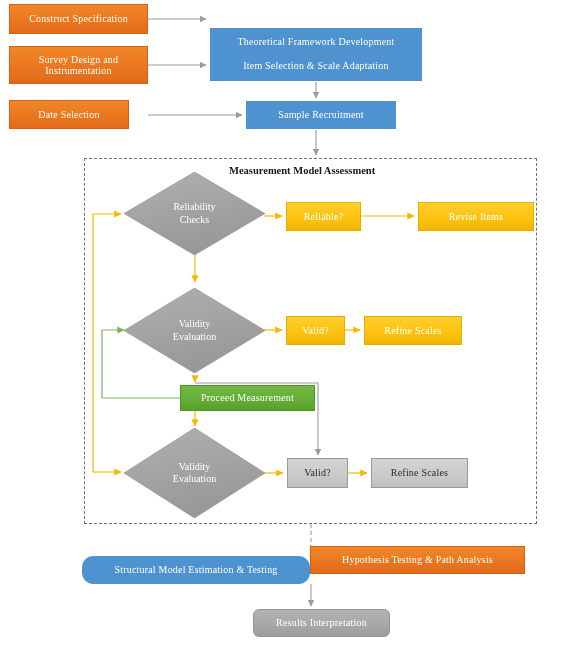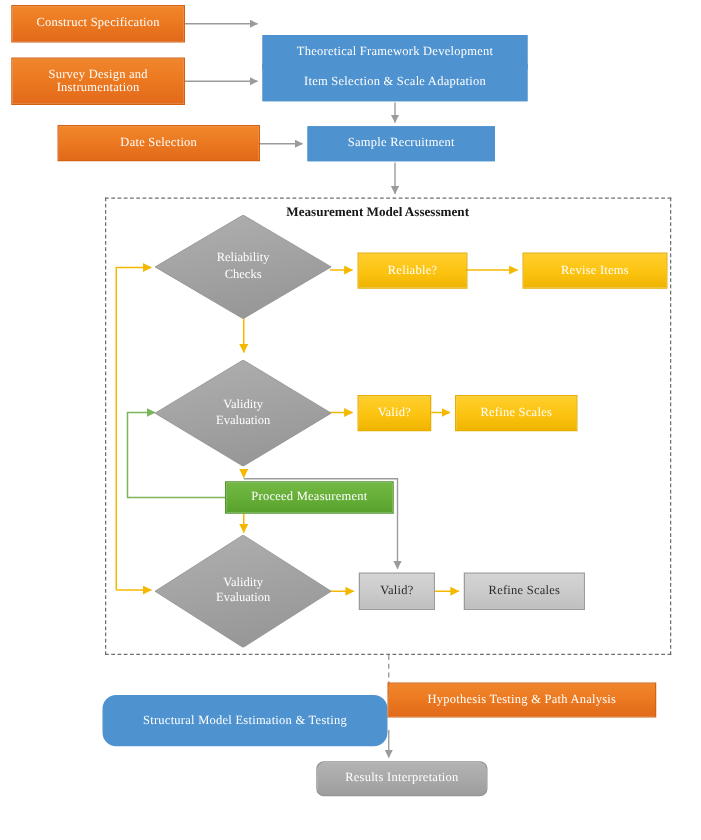--- a/index.html
+++ b/index.html
@@ -196,21 +196,21 @@
   </svg>
 
   <div class="node orange" style="left:9px; top:4px; width:139px; height:30px;">
     <span>Construct Specification</span>
   </div>
 
   <div class="node orange" style="left:9px; top:46px; width:139px; height:38px;">
     <span>Survey Design and Instrumentation</span>
   </div>
 
-  <div class="node orange" style="left:9px; top:100px; width:162px; height:29px;margin-left:37px;">
+  <div class="node orange" style="left:9px; top:100px; width:120px; height:29px;">
     <span>Date Selection</span>
   </div>
 
   <div class="node blue" style="left:210px; top:4px; width:212px; height:27px;margin-top:24px;">
     <span>Theoretical Framework Development</span>
   </div>
 
   <div class="node blue" style="left:210px; top:51px; width:212px; height:30px;">
     <span>Item Selection &amp; Scale Adaptation</span>
   </div>
@@ -232,21 +232,21 @@
         </linearGradient>
       </defs>
       <polygon points="70.5,0 141,41.5 70.5,83 0,41.5" fill="url(#gd1)" stroke="#8e8e8e" stroke-width="0.6"></polygon>
     </svg>
     <div class="diamond-label">
       <span>Reliability</span>
       <span>Checks</span>
     </div>
   </div>
 
-  <div class="node yellowbox" style="left:286px; top:202px; width:88px; height:29px;">
+  <div class="node yellowbox" style="left:286px; top:202px; width:75px; height:29px;">
     <span>Reliable?</span>
   </div>
 
   <div class="node yellowbox" style="left:418px; top:202px; width:116px; height:29px;">
     <span>Revise Items</span>
   </div>
 
   <div class="diamond-wrap" style="left:124px; top:288px; width:141px; height:85px;">
     <svg width="141" height="85">
       <defs>
@@ -292,21 +292,21 @@
   </div>
 
   <div class="node graybox" style="left:287px; top:458px; width:61px; height:30px;">
     <span>Valid?</span>
   </div>
 
   <div class="node graybox" style="left:371px; top:458px; width:97px; height:30px;">
     <span>Refine Scales</span>
   </div>
 
-  <div class="node blue" style="left:82px; top:556px; width:228px; height:41px;border-radius:11px;">
+  <div class="node blue" style="left:82px; top:556px; width:228px; height:28px;border-radius:11px;">
     <span>Structural Model Estimation &amp; Testing</span>
   </div>
 
   <div class="node orange" style="left:310px; top:546px; width:215px; height:28px;">
     <span>Hypothesis Testing &amp; Path Analysis</span>
   </div>
 
   <div class="node grayround" style="left:253px; top:609px; width:137px; height:28px;">
     <span>Results Interpretation</span>
   </div>

